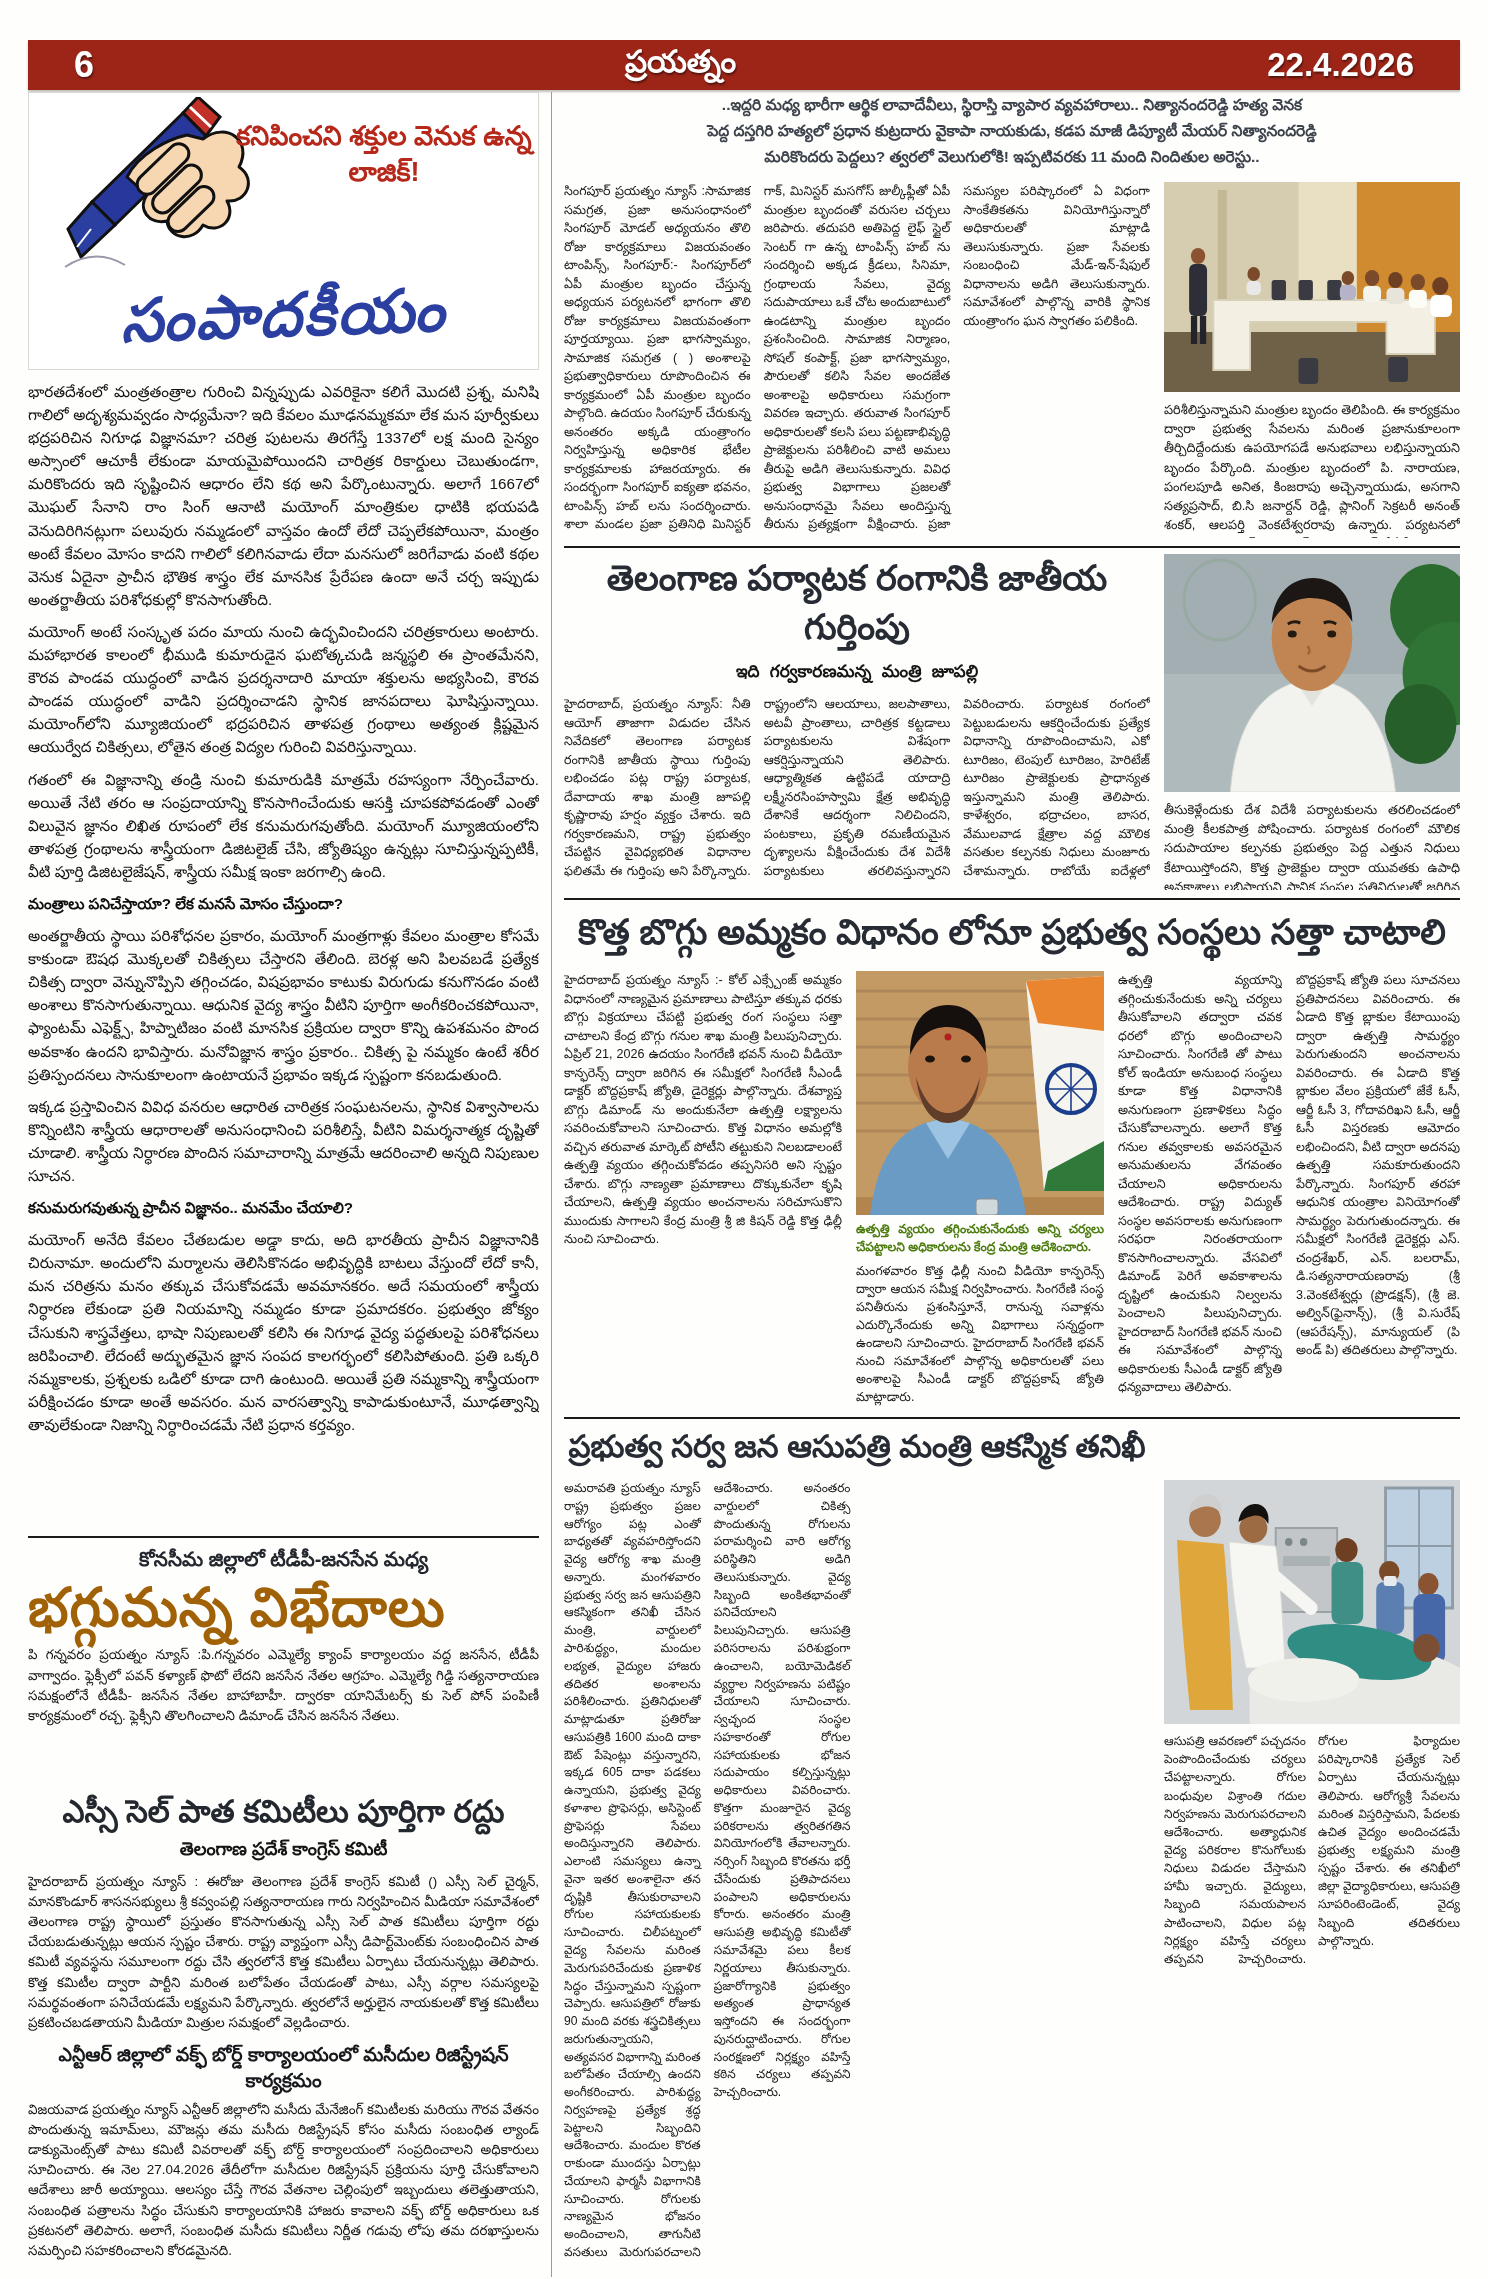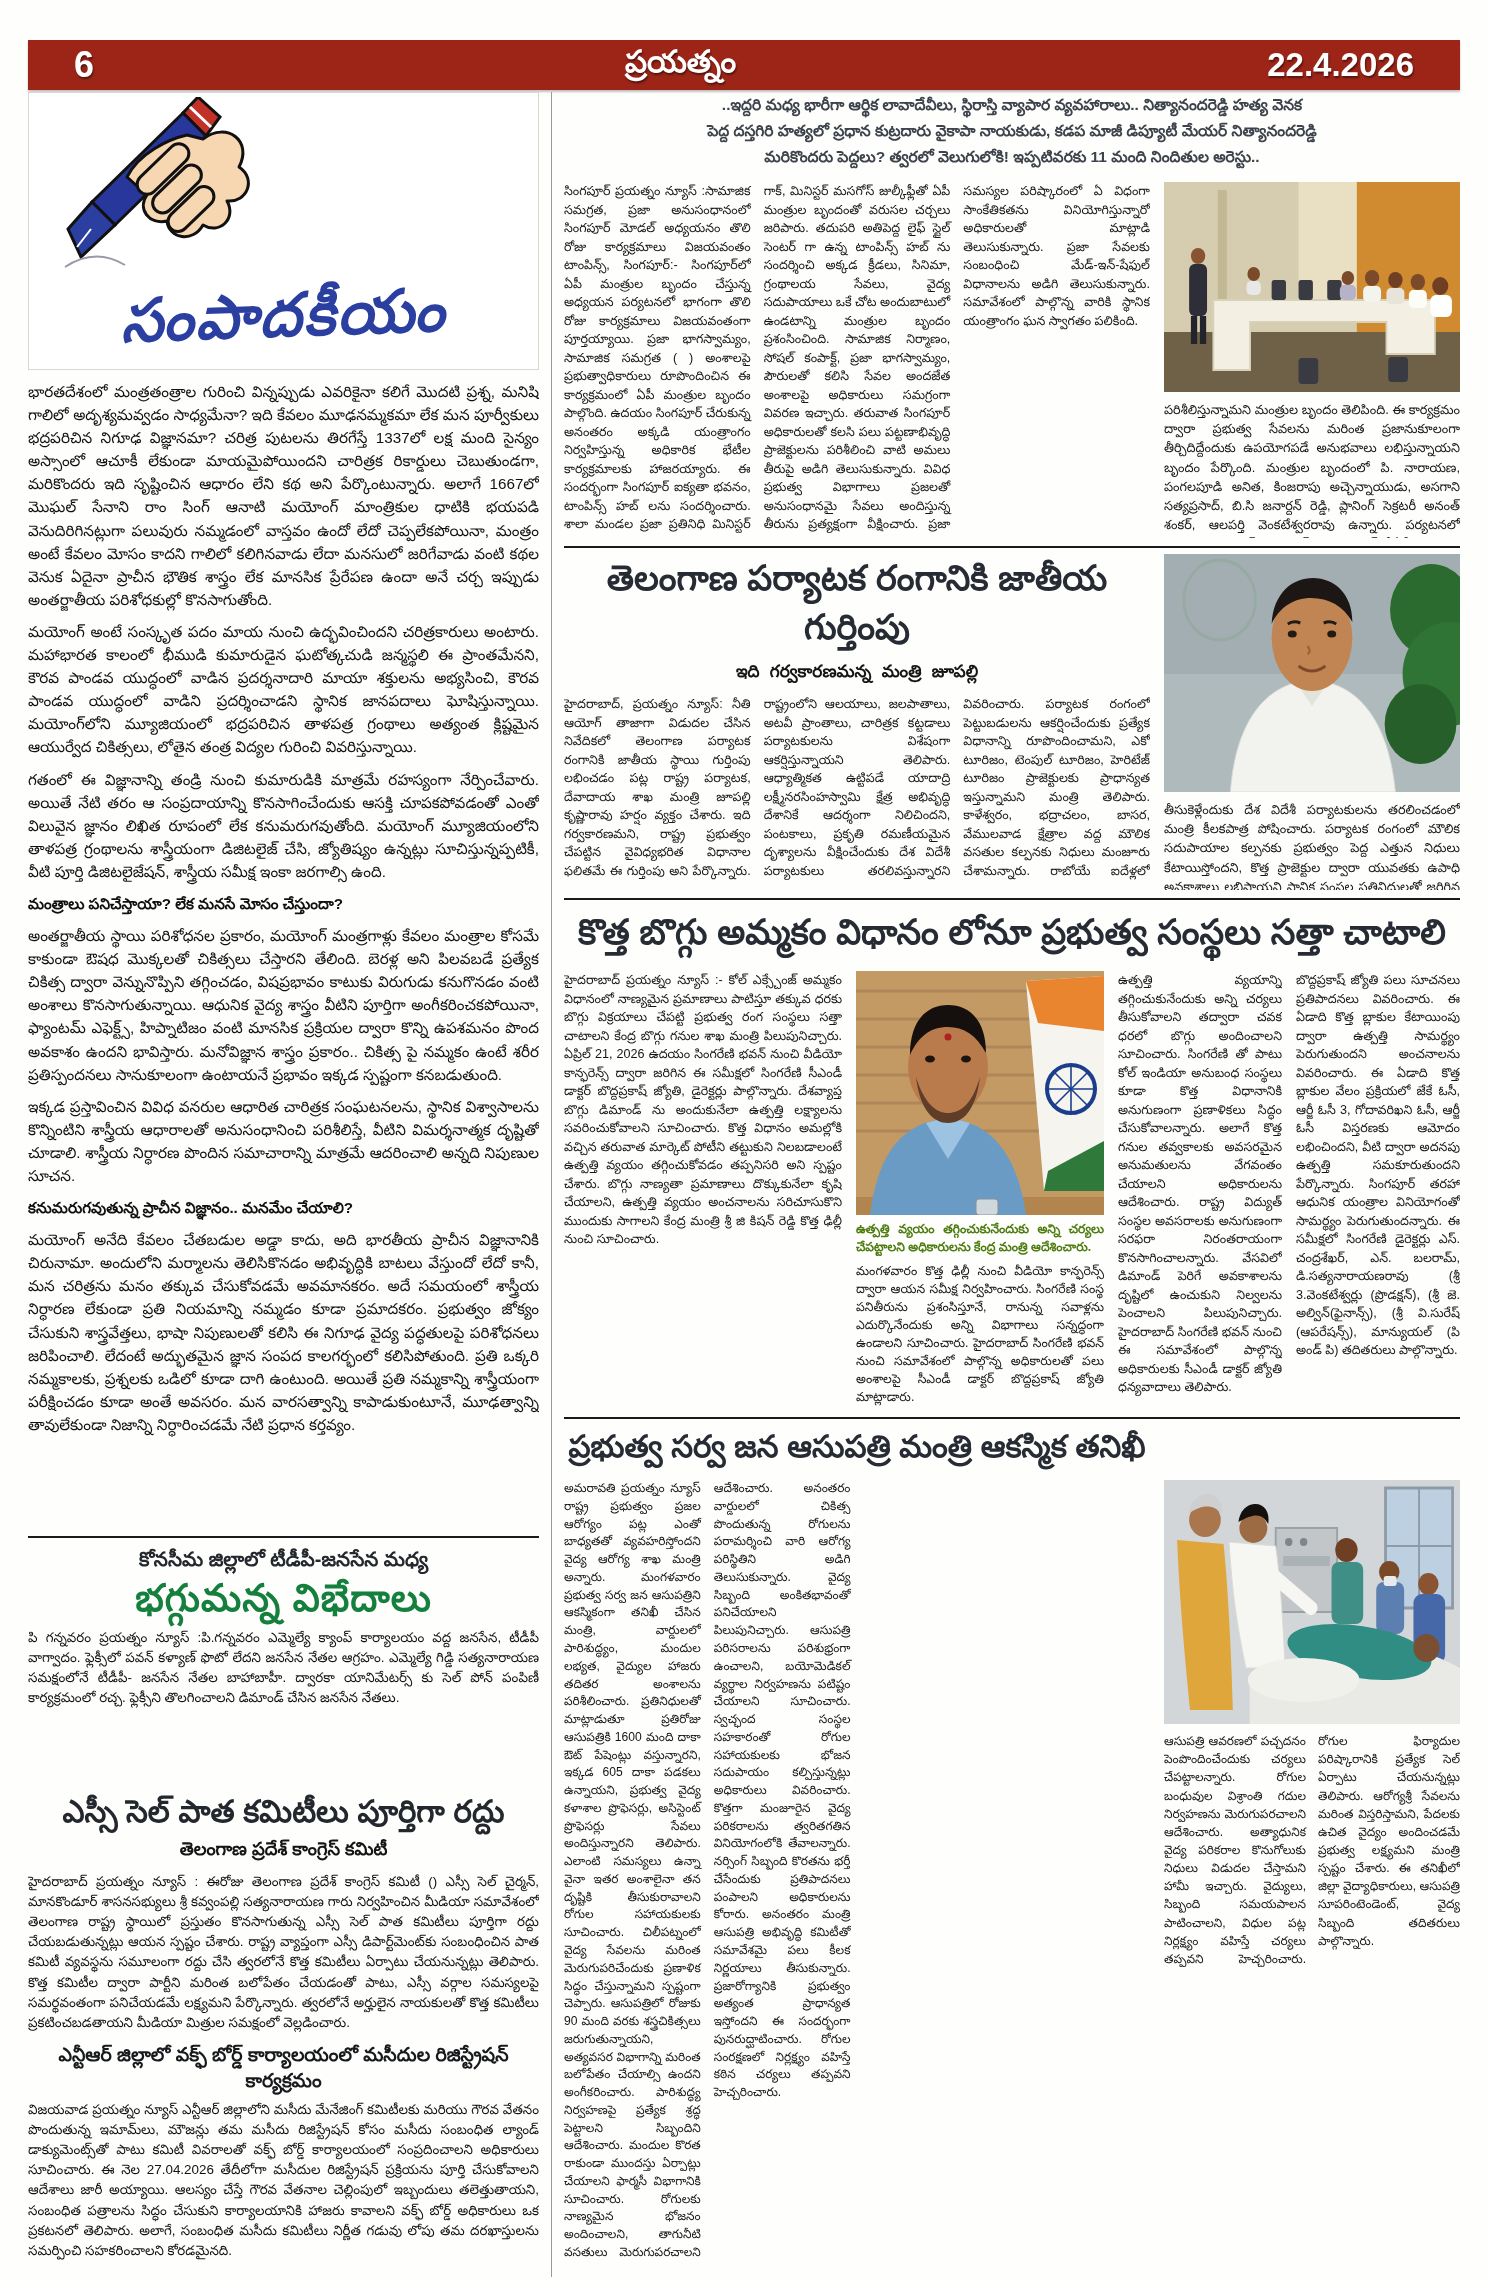--- a/index.html
+++ b/index.html
@@ -24,21 +24,21 @@
           font-weight:bold;font-size:27px;line-height:1.32;}
   .edlogo{position:absolute;left:0;right:0;bottom:4px;text-align:center;color:#2b3fa0;
           font-family:"DejaVu Serif","Liberation Serif",serif;font-style:italic;font-weight:bold;
           font-size:60px;transform:rotate(-2deg);letter-spacing:2px;}
   .edbody{flex:none;height:1152px;overflow:hidden;margin-top:10px;}
   .edbody p{margin:0 0 9px 0;font-size:15.2px;line-height:1.52;text-align:justify;color:#101010;}
   .edbody p.edsub{font-weight:bold;}
   .lcrule{border-top:2px solid #1c1c1c;margin:4px 0 8px 0;flex:none;}
   
   .kick{ text-align:center;font-weight:bold;font-size:20px;color:#23272e;margin:2px 0 2px;}
-  .kona h2{margin:0 0 8px 0;text-align:center;font-size:38px;letter-spacing:1px;color:#15803d;line-height:1.1;}
+  .kona h2{margin:0 0 8px 0;text-align:left;font-size:54px;letter-spacing:1px;color:#a16207;line-height:1.1;}
   .bodysm{font-size:13.4px;line-height:1.5;text-align:justify;margin:0;color:#111;}
   .kona{flex:none;height:242px;overflow:hidden;}
   .sccell{flex:none;height:248px;overflow:hidden;}
   .sccell h3{margin:6px 0 2px 0;text-align:center;font-size:31px;color:#23272e;}
   .sccell .sub{text-align:center;font-weight:bold;font-size:18px;margin:2px 0 8px;}
   .waqf{flex:1;overflow:hidden;}
   .waqf h4{margin:8px 0 4px 0;text-align:center;font-size:19px;color:#17191d;}
   
   article{flex:none;overflow:hidden;}
   .a1 h1{margin:4px 0 8px 0;text-align:center;font-size:44px;color:#262b34;line-height:1.15;}
@@ -93,20 +93,21 @@
           <line x1="155" y1="10" x2="176" y2="30" stroke="#fff" stroke-width="3"></line>
           <polygon points="148,16 171,39 80,128 57,105" fill="#27379b" stroke="#111" stroke-width="3"></polygon>
           <polygon points="57,105 80,128 46,160 33,132" fill="#2b3fa0" stroke="#111" stroke-width="3"></polygon>
           <line x1="56" y1="132" x2="42" y2="150" stroke="#fff" stroke-width="2"></line>
           <path d="M168,42 C192,24 218,44 204,70 C222,82 212,106 192,104 C202,122 184,138 168,128 C158,146 134,142 132,124 C114,128 102,112 112,98 L92,80 C104,56 134,42 152,38 Z" fill="#f6d7b2" stroke="#111" stroke-width="3" stroke-linejoin="round"></path>
           <rect x="96" y="62" width="64" height="20" rx="10" transform="rotate(-44 128 72)" fill="#f6d7b2" stroke="#111" stroke-width="3"></rect>
           <rect x="112" y="82" width="60" height="20" rx="10" transform="rotate(-44 142 92)" fill="#f6d7b2" stroke="#111" stroke-width="3"></rect>
           <rect x="128" y="102" width="56" height="20" rx="10" transform="rotate(-44 156 112)" fill="#f6d7b2" stroke="#111" stroke-width="3"></rect>
           <path d="M30,170 Q60,150 90,168" fill="none" stroke="#99a" stroke-width="2"></path>
         </svg>
+        <div class="edkick">కనిపించని శక్తుల వెనుక ఉన్న లాజిక్!</div>
         <div class="edlogo">సంపాదకీయం</div>
       </div>
 
       <div class="edbody">
         <p>భారతదేశంలో మంత్రతంత్రాల గురించి విన్నప్పుడు ఎవరికైనా కలిగే మొదటి ప్రశ్న, మనిషి గాలిలో అదృశ్యమవ్వడం సాధ్యమేనా? ఇది కేవలం మూఢనమ్మకమా లేక మన పూర్వీకులు భద్రపరిచిన నిగూఢ విజ్ఞానమా? చరిత్ర పుటలను తిరగేస్తే 1337లో లక్ష మంది సైన్యం అస్సాంలో ఆచూకీ లేకుండా మాయమైపోయిందని చారిత్రక రికార్డులు చెబుతుండగా, మరికొందరు ఇది సృష్టించిన ఆధారం లేని కథ అని పేర్కొంటున్నారు. అలాగే 1667లో మొఘల్ సేనాని రాం సింగ్ ఆనాటి మయోంగ్ మాంత్రికుల ధాటికి భయపడి వెనుదిరిగినట్లుగా పలువురు నమ్మడంలో వాస్తవం ఉందో లేదో చెప్పలేకపోయినా, మంత్రం అంటే కేవలం మోసం కాదని గాలిలో కలిగినవాడు లేదా మనసులో జరిగేవాడు వంటి కథల వెనుక ఏదైనా ప్రాచీన భౌతిక శాస్త్రం లేక మానసిక ప్రేరేపణ ఉందా అనే చర్చ ఇప్పుడు అంతర్జాతీయ పరిశోధకుల్లో కొనసాగుతోంది.</p>
         <p>మయోంగ్ అంటే సంస్కృత పదం మాయ నుంచి ఉద్భవించిందని చరిత్రకారులు అంటారు. మహాభారత కాలంలో భీముడి కుమారుడైన ఘటోత్కచుడి జన్మస్థలి ఈ ప్రాంతమేనని, కౌరవ పాండవ యుద్ధంలో వాడిన ప్రదర్శనాదారి మాయా శక్తులను అభ్యసించి, కౌరవ పాండవ యుద్ధంలో వాడిని ప్రదర్శించాడని స్థానిక జానపదాలు ఘోషిస్తున్నాయి. మయోంగ్‌లోని మ్యూజియంలో భద్రపరిచిన తాళపత్ర గ్రంథాలు అత్యంత క్లిష్టమైన ఆయుర్వేద చికిత్సలు, లోతైన తంత్ర విద్యల గురించి వివరిస్తున్నాయి.</p>
         <p>గతంలో ఈ విజ్ఞానాన్ని తండ్రి నుంచి కుమారుడికి మాత్రమే రహస్యంగా నేర్పించేవారు. అయితే నేటి తరం ఆ సంప్రదాయాన్ని కొనసాగించేందుకు ఆసక్తి చూపకపోవడంతో ఎంతో విలువైన జ్ఞానం లిఖిత రూపంలో లేక కనుమరుగవుతోంది. మయోంగ్ మ్యూజియంలోని తాళపత్ర గ్రంథాలను శాస్త్రీయంగా డిజిటలైజ్ చేసి, జ్యోతిష్యం ఉన్నట్లు సూచిస్తున్నప్పటికీ, వీటి పూర్తి డిజిటలైజేషన్, శాస్త్రీయ సమీక్ష ఇంకా జరగాల్సి ఉంది.</p>
         <p class="edsub">మంత్రాలు పనిచేస్తాయా? లేక మనసే మోసం చేస్తుందా?</p>
         <p>అంతర్జాతీయ స్థాయి పరిశోధనల ప్రకారం, మయోంగ్ మంత్రగాళ్లు కేవలం మంత్రాల కోసమే కాకుండా ఔషధ మొక్కలతో చికిత్సలు చేస్తారని తేలింది. బెరళ్ల అని పిలవబడే ప్రత్యేక చికిత్స ద్వారా వెన్నునొప్పిని తగ్గించడం, విషప్రభావం కాటుకు విరుగుడు కనుగొనడం వంటి అంశాలు కొనసాగుతున్నాయి. ఆధునిక వైద్య శాస్త్రం వీటిని పూర్తిగా అంగీకరించకపోయినా, ఫ్యాంటమ్ ఎఫెక్ట్స్, హిప్నాటిజం వంటి మానసిక ప్రక్రియల ద్వారా కొన్ని ఉపశమనం పొంద అవకాశం ఉందని భావిస్తారు. మనోవిజ్ఞాన శాస్త్రం ప్రకారం.. చికిత్స పై నమ్మకం ఉంటే శరీర ప్రతిస్పందనలు సానుకూలంగా ఉంటాయనే ప్రభావం ఇక్కడ స్పష్టంగా కనబడుతుంది.</p>
         <p>ఇక్కడ ప్రస్తావించిన వివిధ వనరుల ఆధారిత చారిత్రక సంఘటనలను, స్థానిక విశ్వాసాలను కొన్నింటిని శాస్త్రీయ ఆధారాలతో అనుసంధానించి పరిశీలిస్తే, వీటిని విమర్శనాత్మక దృష్టితో చూడాలి. శాస్త్రీయ నిర్ధారణ పొందిన సమాచారాన్ని మాత్రమే ఆదరించాలి అన్నది నిపుణుల సూచన.</p>

